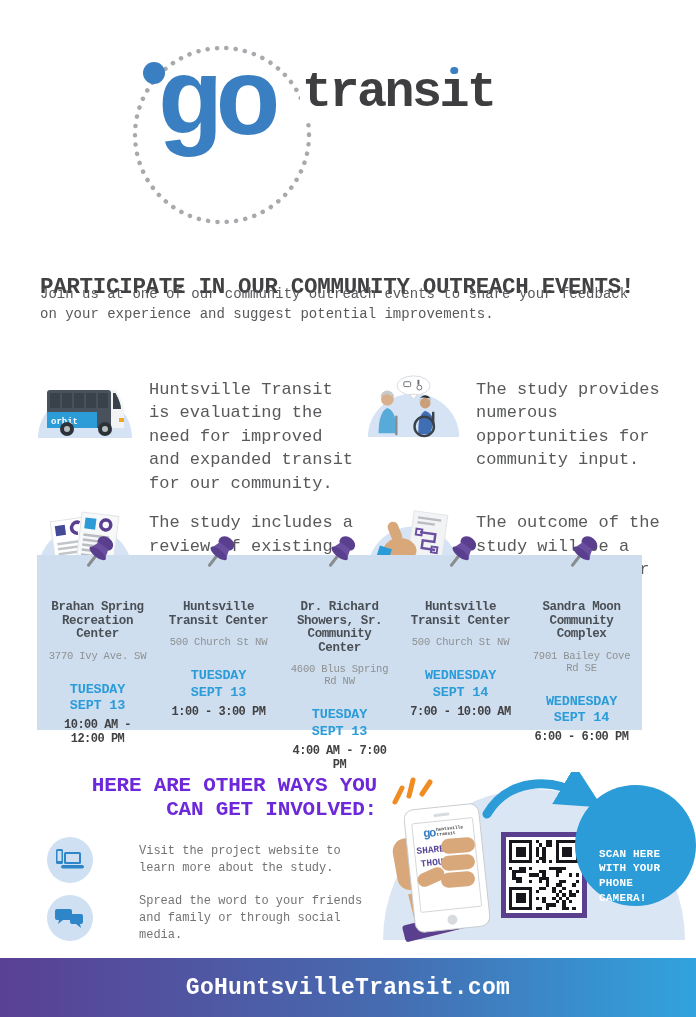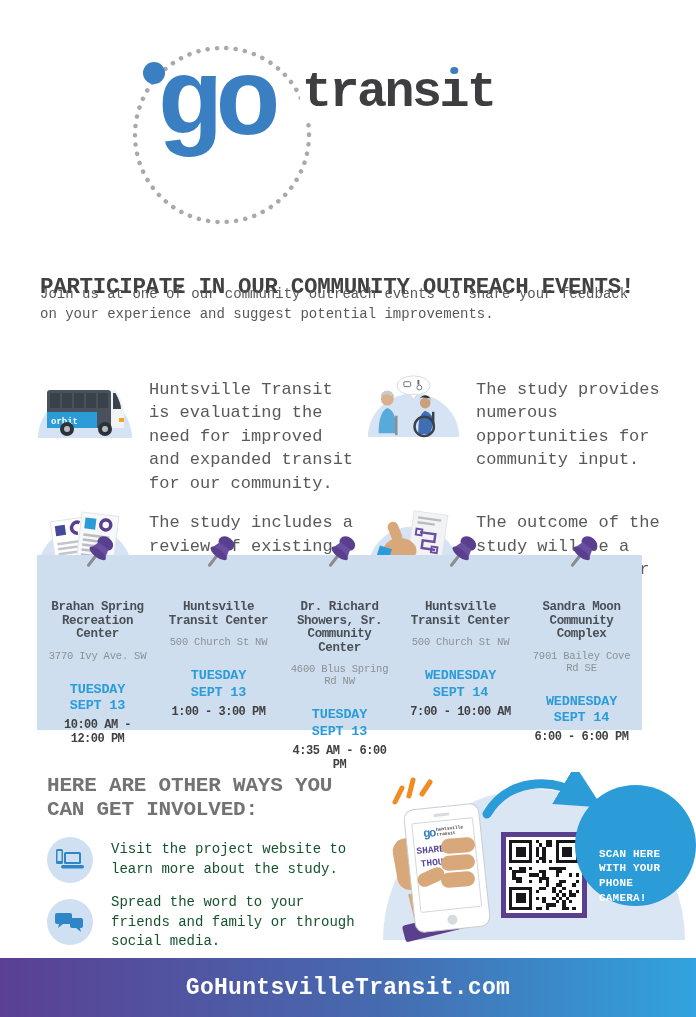--- a/index.html
+++ b/index.html
@@ -35,25 +35,25 @@
               box-sizing:border-box;padding:46px 7px 0;text-align:center;}
   .pin{position:absolute;top:-22px;left:50%;margin-left:-22px;}
   .ev-name{font-size:12.5px;font-weight:800;color:#4a4f55;letter-spacing:-.4px;line-height:1.08;}
   .ev-addr{font-size:10.5px;color:#8d9091;margin-top:8px;letter-spacing:-.2px;}
   .ev-day{font-size:13.5px;font-weight:800;color:#2b9cd8;margin-top:20px;line-height:1.25;letter-spacing:-.2px;}
   .ev-date{font-size:13.5px;font-weight:800;color:#2b9cd8;line-height:1.25;letter-spacing:-.2px;}
   .ev-time{font-size:12px;font-weight:800;color:#414042;margin-top:3px;letter-spacing:-.5px;}
 
   
   .involved{position:absolute;left:47px;top:774px;width:330px;}
-  .h3{font-size:21px;font-weight:800;color:#737373;line-height:1.12;letter-spacing:-.2px;margin:0 0 16px;}
+  .h3{font-size:21px;font-weight:800;color:#6d28d9;line-height:1.12;letter-spacing:-.2px;margin:0 0 16px;text-align:right;}
   .inv-item{display:flex;gap:18px;align-items:center;margin-bottom:10px;}
   .inv-icon{flex:0 0 auto;width:46px;height:46px;border-radius:50%;background:#cfe0f3;
             display:flex;align-items:center;justify-content:center;}
-  .inv-text{font-size:14px;color:#14532d;line-height:1.4;width:250px;}
+  .inv-text{font-size:12px;color:#737373;line-height:1.4;width:250px;margin-left:28px;}
 
   
   .scan{position:absolute;left:383px;top:772px;width:313px;height:170px;}
   .dome{position:absolute;left:0;top:17px;width:302px;height:151px;background:#dbe6f4;
         border-radius:151px 151px 0 0;}
   .wrist{position:absolute;left:30px;top:116px;width:48px;height:46px;background:#d9a87a;transform:rotate(-14deg);}
   .band{position:absolute;left:20px;top:146px;width:64px;height:17px;background:#5b3f8f;
         transform:rotate(-14deg);border-radius:3px;}
   .palm{position:absolute;left:12px;top:66px;width:28px;height:52px;background:#d9a87a;
         border-radius:13px;transform:rotate(-10deg);}
@@ -233,21 +233,21 @@
           <rect x="20.5" y="21" width="3" height="16" rx="1.5" fill="#8a8d90"></rect>
           <ellipse cx="22" cy="8" rx="8.5" ry="6.5" fill="#5b3f8f"></ellipse>
           <path d="M16,11 h12 l3,9 h-18 z" fill="#6a4fa0"></path>
           <ellipse cx="22" cy="20.5" rx="10" ry="3.8" fill="#5b3f8f"></ellipse>
         </g>
       </svg>
       <div class="ev-name">Dr. Richard Showers, Sr. Community Center</div>
       <div class="ev-addr">4600 Blus Spring Rd NW</div>
       <div class="ev-day">TUESDAY</div>
       <div class="ev-date">SEPT 13</div>
-      <div class="ev-time">4:35 AM - 6:00 PM</div>
+      <div class="ev-time">4:00 AM - 7:00 PM</div>
     </div>
       <div class="event-card">
       <svg class="pin" width="44" height="44" viewBox="0 0 44 44">
         <g transform="rotate(38 22 20)">
           <rect x="20.5" y="21" width="3" height="16" rx="1.5" fill="#8a8d90"></rect>
           <ellipse cx="22" cy="8" rx="8.5" ry="6.5" fill="#5b3f8f"></ellipse>
           <path d="M16,11 h12 l3,9 h-18 z" fill="#6a4fa0"></path>
           <ellipse cx="22" cy="20.5" rx="10" ry="3.8" fill="#5b3f8f"></ellipse>
         </g>
       </svg>

